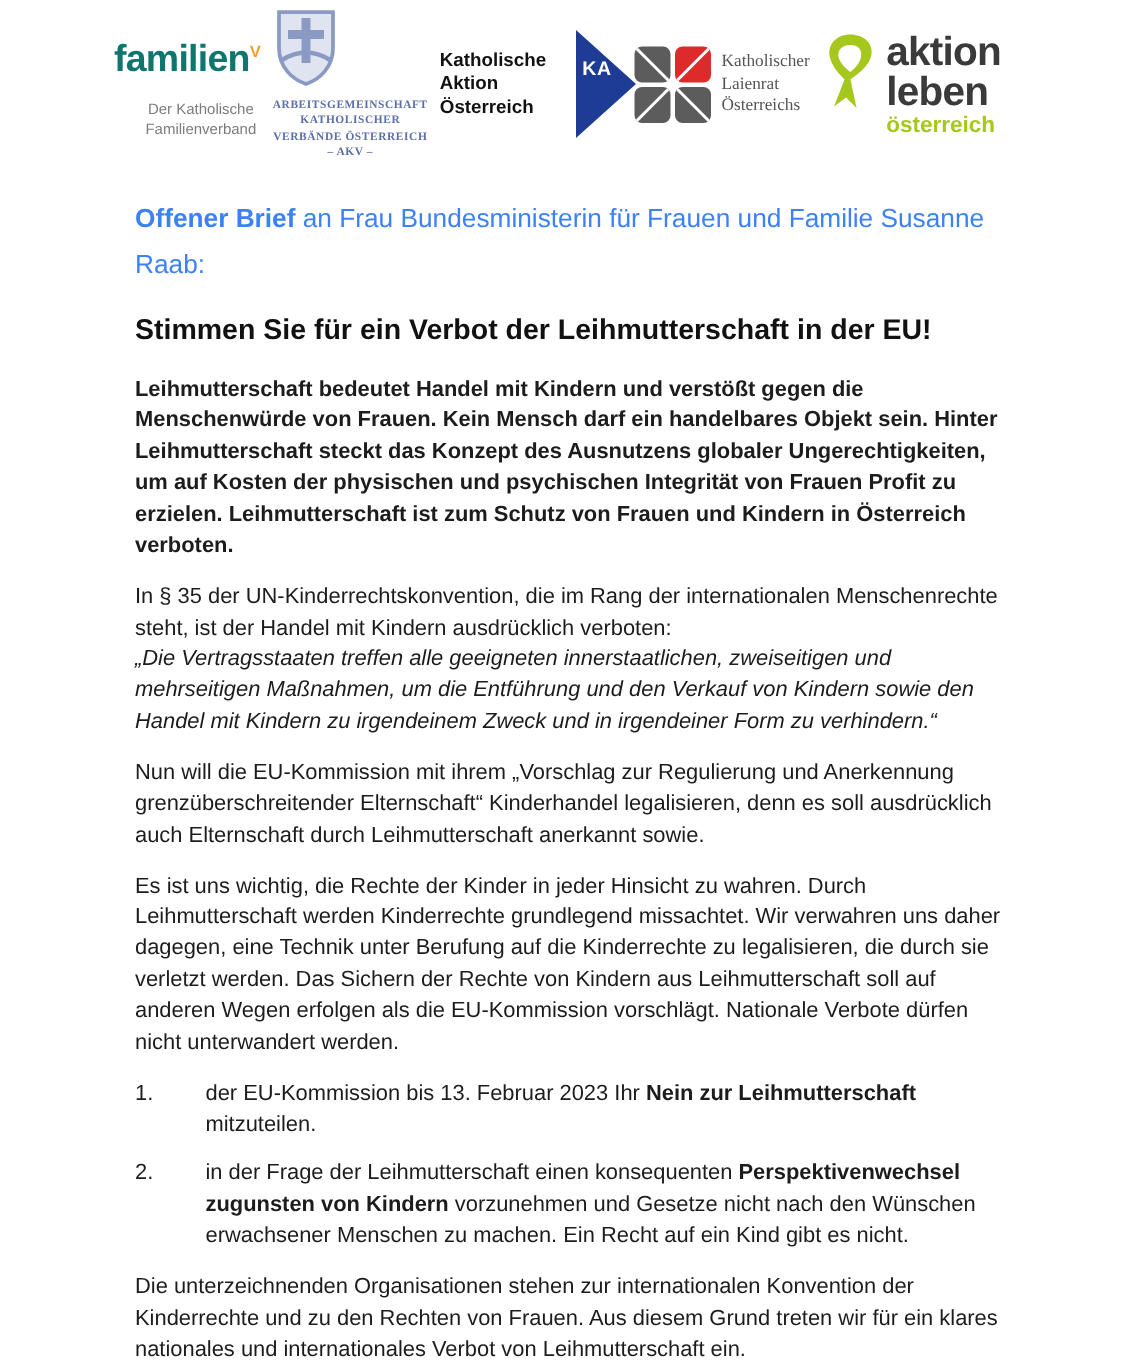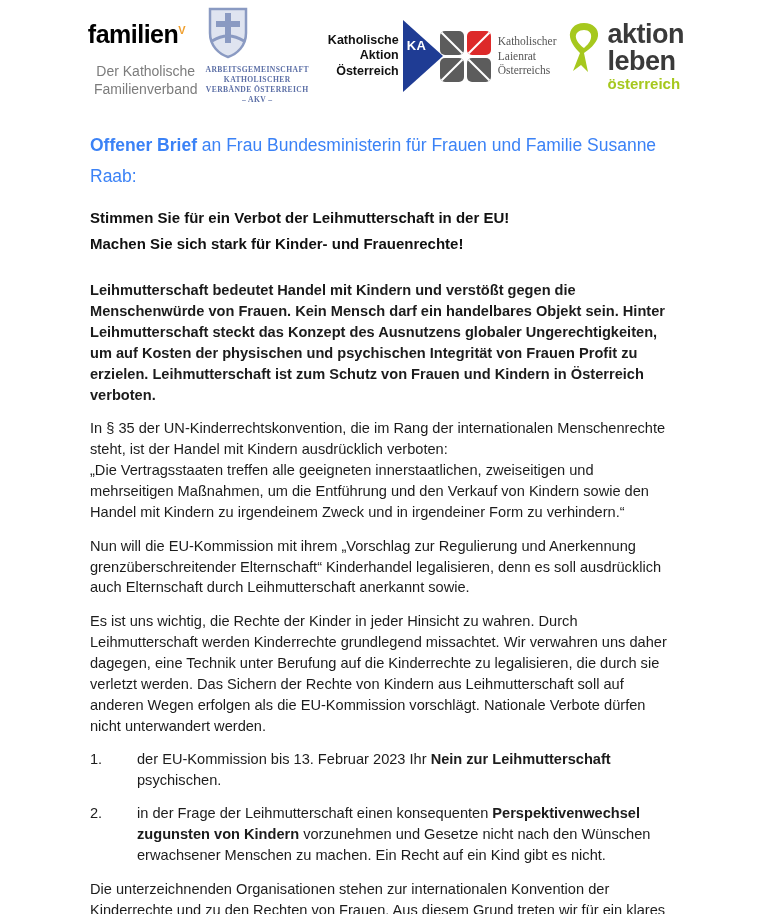--- a/index.html
+++ b/index.html
@@ -9,54 +9,54 @@
     color:#1c1c1c;overflow:hidden;
   }
   
   .logo-bar{
     display:flex;align-items:center;justify-content:space-between;
     padding:8px 62px 0 76px;height:96px;gap:8px;
   }
   .logo{display:flex;align-items:center;}
   
   .fam{flex-direction:column;align-items:center;margin-top:8px;}
-  .fam-word{font-size:25px;font-weight:bold;color:#000000;letter-spacing:-0.5px;line-height:1;}
+  .fam-word{font-size:25px;font-weight:bold;color:#0f766e;letter-spacing:-0.5px;line-height:1;}
   .fam-sup{font-size:11px;vertical-align:9px;font-weight:bold;color:#f0a030;}
-  .fam-sub{font-size:14px;color:#7c7c7c;text-align:center;line-height:1.3;margin-top:15px;margin-left:18px;}
+  .fam-sub{font-size:10px;color:#7c7c7c;text-align:center;line-height:1.3;margin-top:15px;margin-left:18px;}
   
   .akv{flex-direction:column;align-items:flex-start;}
   .akv-text{font-family:"Liberation Serif", serif;font-size:7.6px;color:#5c6fa6;
     text-align:center;line-height:1.35;letter-spacing:0.4px;font-weight:bold;margin-top:2px;}
   
   .ka{gap:4px;}
-  .ka-label{font-size:12.5px;font-weight:bold;color:#111;text-align:right;line-height:1.25;}
+  .ka-label{font-size:12.5px;font-weight:bold;color:#111;line-height:1.25;}
   .ka-arrow{position:relative;width:40px;height:72px;}
   .ka-mono{position:absolute;left:4px;top:18px;color:#fff;font-size:13px;font-weight:bold;letter-spacing:0.5px;}
   
   .lr{gap:7px;}
   .lr-grid{display:grid;grid-template-columns:24px 24px;grid-template-rows:24px 24px;gap:3px;}
   .lr-sq{border-radius:5px;position:relative;overflow:hidden;background:#5c5c5c;}
   .lr-sq::after{content:"";position:absolute;left:-4px;top:11px;width:32px;height:2px;background:#fff;}
   .lr-sq.bs::after{transform:rotate(45deg);}
   .lr-sq.fs::after{transform:rotate(-45deg);}
   .lr-sq.red{background:#dd2a2a;}
   .lr-text{font-family:"Liberation Serif", serif;font-size:11.5px;color:#555;line-height:1.25;}
   
   .al{gap:5px;align-items:flex-start;}
   .al-text{display:flex;flex-direction:column;}
   .al-name{font-size:27px;font-weight:bold;color:#3a3a3a;letter-spacing:-0.5px;line-height:1;}
   .al-region{font-size:15px;font-weight:bold;color:#a6c81e;line-height:1;margin-top:1px;}
   
   .content{margin:26px 86px 0 90px;}
   .title{font-size:17.5px;line-height:1.75;color:#3b82f6;margin:0 0 6px 0;}
   .title b{font-weight:bold;}
-  .headline{font-size:15px;font-weight:bold;line-height:1.7;margin:14px 0 24px 0;color:#111;}
+  .headline{font-size:19px;font-weight:bold;line-height:1.7;margin:14px 0 12px 0;color:#111;}
   p.body{font-size:14.6px;line-height:1.43;margin:0 0 13px 0;}
   p.body.bold{font-weight:bold;}
-  .quote{}
+  .quote{font-style:italic;}
   .olist{margin:0 0 13px 0;}
   .oitem{display:flex;font-size:14.6px;line-height:1.43;margin:0 0 12px 0;}
   .onum{width:47px;flex-shrink:0;}
   .otext{flex:1;}
 </style>
 </head>
 <body>
 
 <div class="logo-bar">
 
@@ -128,39 +128,38 @@
   </div>
 
 </div>
 
 <div class="content">
 
   <p class="title"><b>Offener Brief</b><span> an Frau Bundesministerin für Frauen und Familie Susanne Raab:</span></p>
 
   <div class="headline">
     <div>Stimmen Sie für ein Verbot der Leihmutterschaft in der EU!</div>
-    <div>Machen Sie sich stark für Kinder- und Frauenrechte!</div>
   </div>
 
   <p class="body bold">Leihmutterschaft bedeutet Handel mit Kindern und verstößt gegen die Menschenwürde von Frauen. Kein Mensch darf ein handelbares Objekt sein. Hinter Leihmutterschaft steckt das Konzept des Ausnutzens globaler Ungerechtigkeiten, um auf Kosten der physischen und psychischen Integrität von Frauen Profit zu erzielen. Leihmutterschaft ist zum Schutz von Frauen und Kindern in Österreich verboten.</p>
 
   <p class="body">
     <span>In § 35 der UN-Kinderrechtskonvention, die im Rang der internationalen Menschenrechte steht, ist der Handel mit Kindern ausdrücklich verboten:</span>
     <span class="quote" style="display:block;">„Die Vertragsstaaten treffen alle geeigneten innerstaatlichen, zweiseitigen und mehrseitigen Maßnahmen, um die Entführung und den Verkauf von Kindern sowie den Handel mit Kindern zu irgendeinem Zweck und in irgendeiner Form zu verhindern.“</span>
   </p>
 
   <p class="body">Nun will die EU-Kommission mit ihrem „Vorschlag zur Regulierung und Anerkennung grenzüberschreitender Elternschaft“ Kinderhandel legalisieren, denn es soll ausdrücklich auch Elternschaft durch Leihmutterschaft anerkannt sowie.</p>
 
   <p class="body">Es ist uns wichtig, die Rechte der Kinder in jeder Hinsicht zu wahren. Durch Leihmutterschaft werden Kinderrechte grundlegend missachtet. Wir verwahren uns daher dagegen, eine Technik unter Berufung auf die Kinderrechte zu legalisieren, die durch sie verletzt werden. Das Sichern der Rechte von Kindern aus Leihmutterschaft soll auf anderen Wegen erfolgen als die EU-Kommission vorschlägt. Nationale Verbote dürfen nicht unterwandert werden.</p>
 
 
   <div class="olist">
     <div class="oitem">
       <span class="onum">1.</span>
-      <span class="otext"><span>der EU-Kommission bis 13. Februar 2023 Ihr </span><b>Nein zur Leihmutterschaft</b><span> psychischen.</span></span>
+      <span class="otext"><span>der EU-Kommission bis 13. Februar 2023 Ihr </span><b>Nein zur Leihmutterschaft</b><span> mitzuteilen.</span></span>
     </div>
     <div class="oitem">
       <span class="onum">2.</span>
       <span class="otext"><span>in der Frage der Leihmutterschaft einen konsequenten </span><b>Perspektivenwechsel zugunsten von Kindern</b><span> vorzunehmen und Gesetze nicht nach den Wünschen erwachsener Menschen zu machen. Ein Recht auf ein Kind gibt es nicht.</span></span>
     </div>
   </div>
 
   <p class="body">Die unterzeichnenden Organisationen stehen zur internationalen Konvention der Kinderrechte und zu den Rechten von Frauen. Aus diesem Grund treten wir für ein klares nationales und internationales Verbot von Leihmutterschaft ein.</p>
 
 </div>

